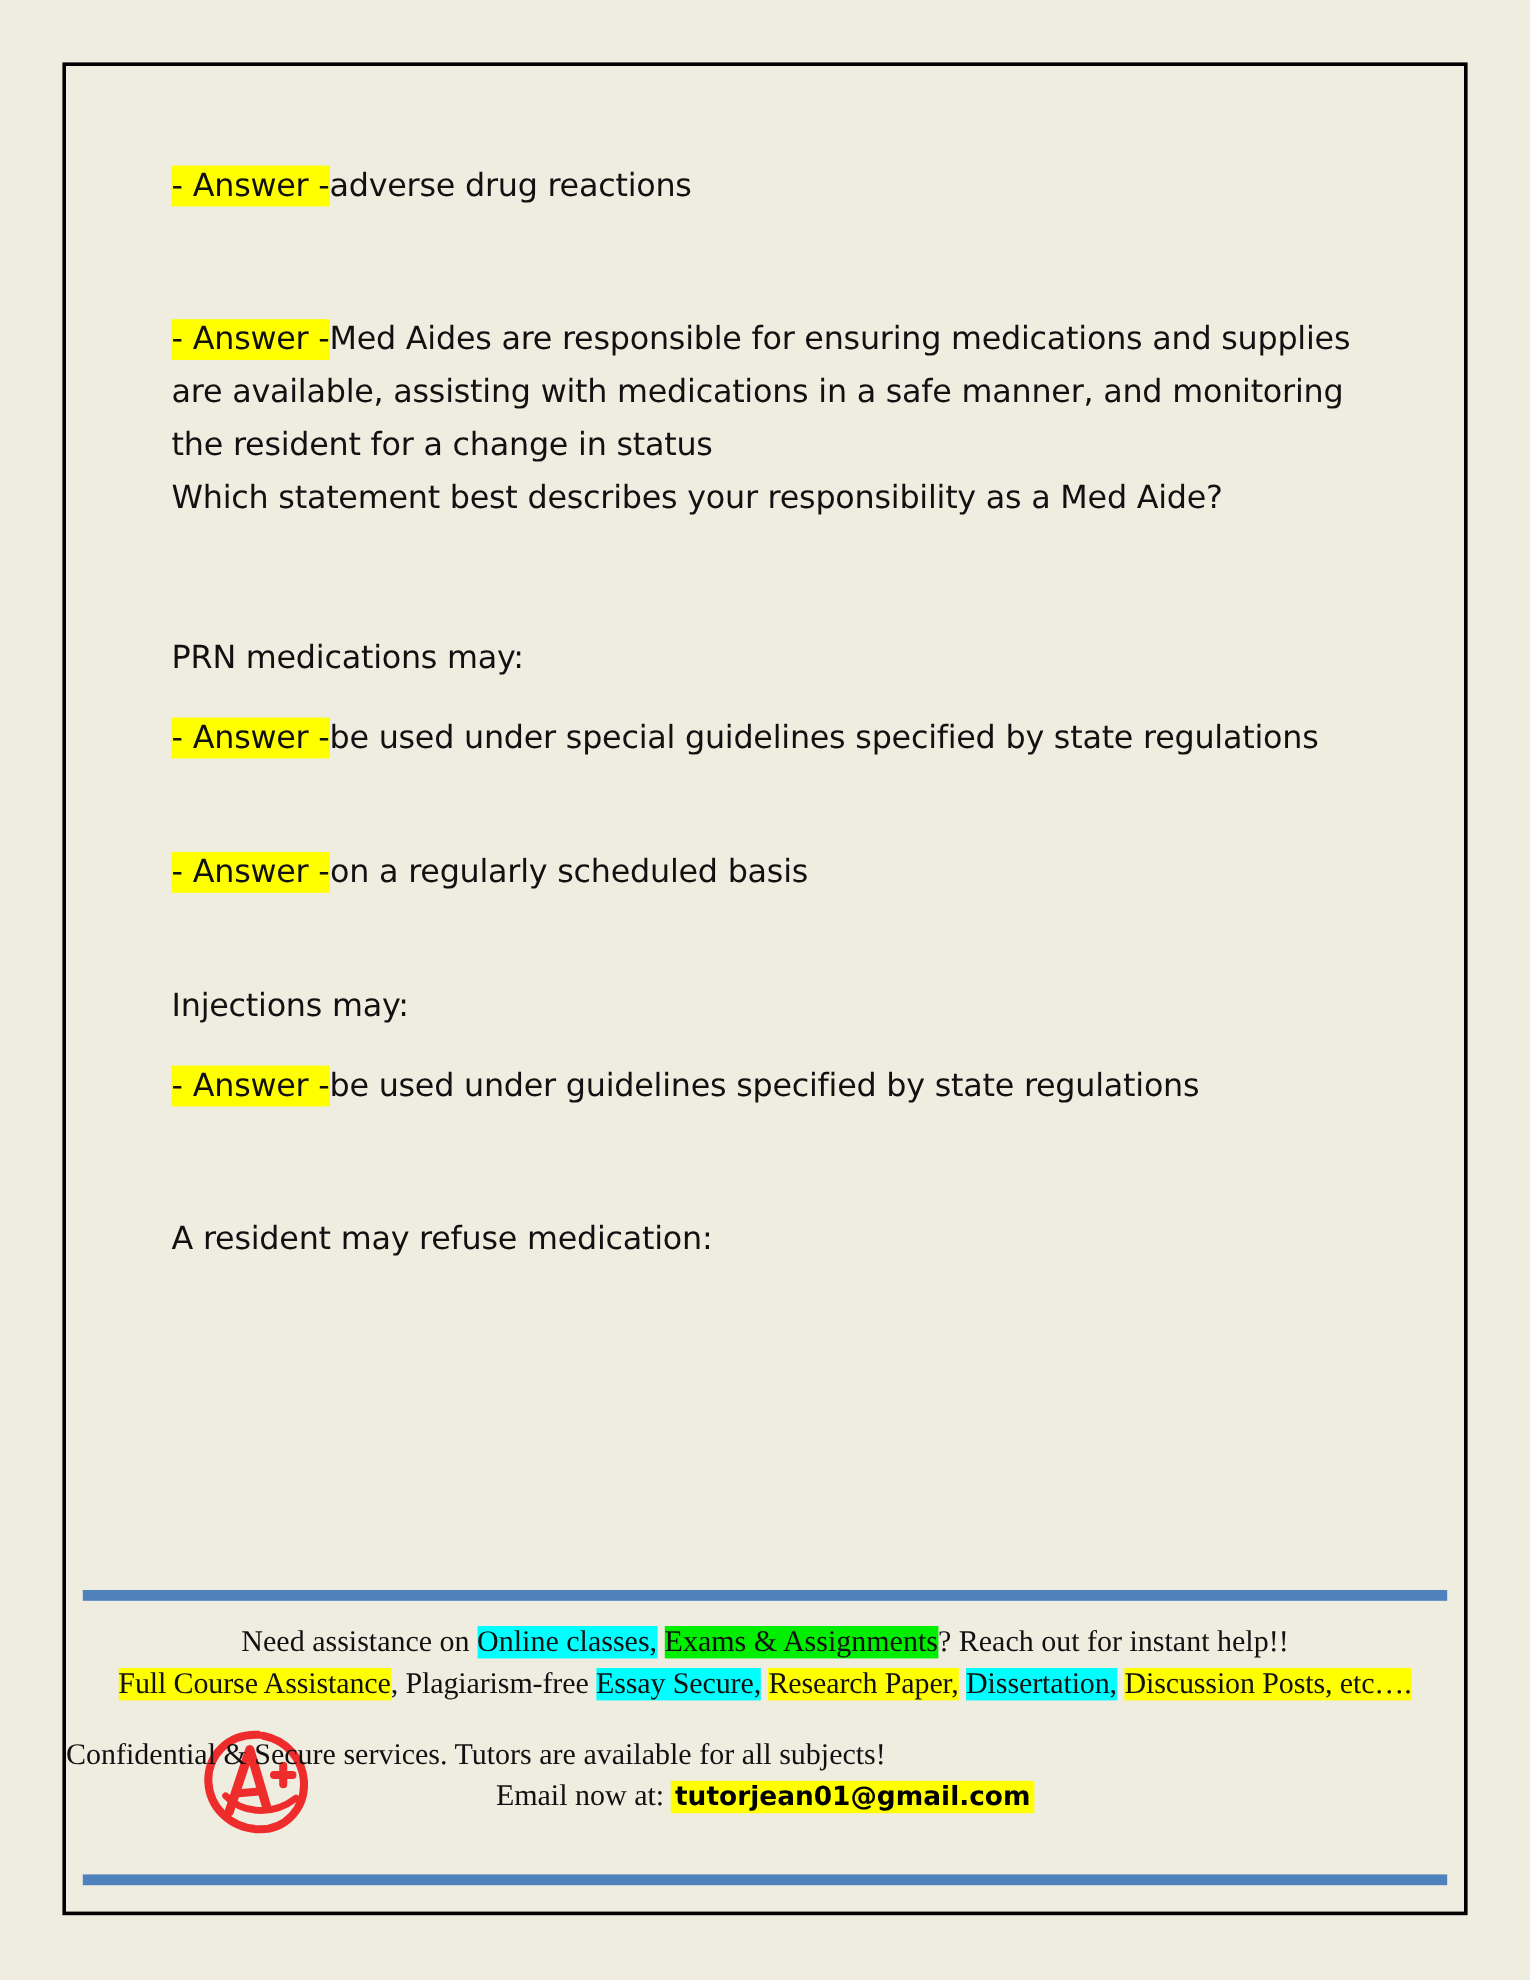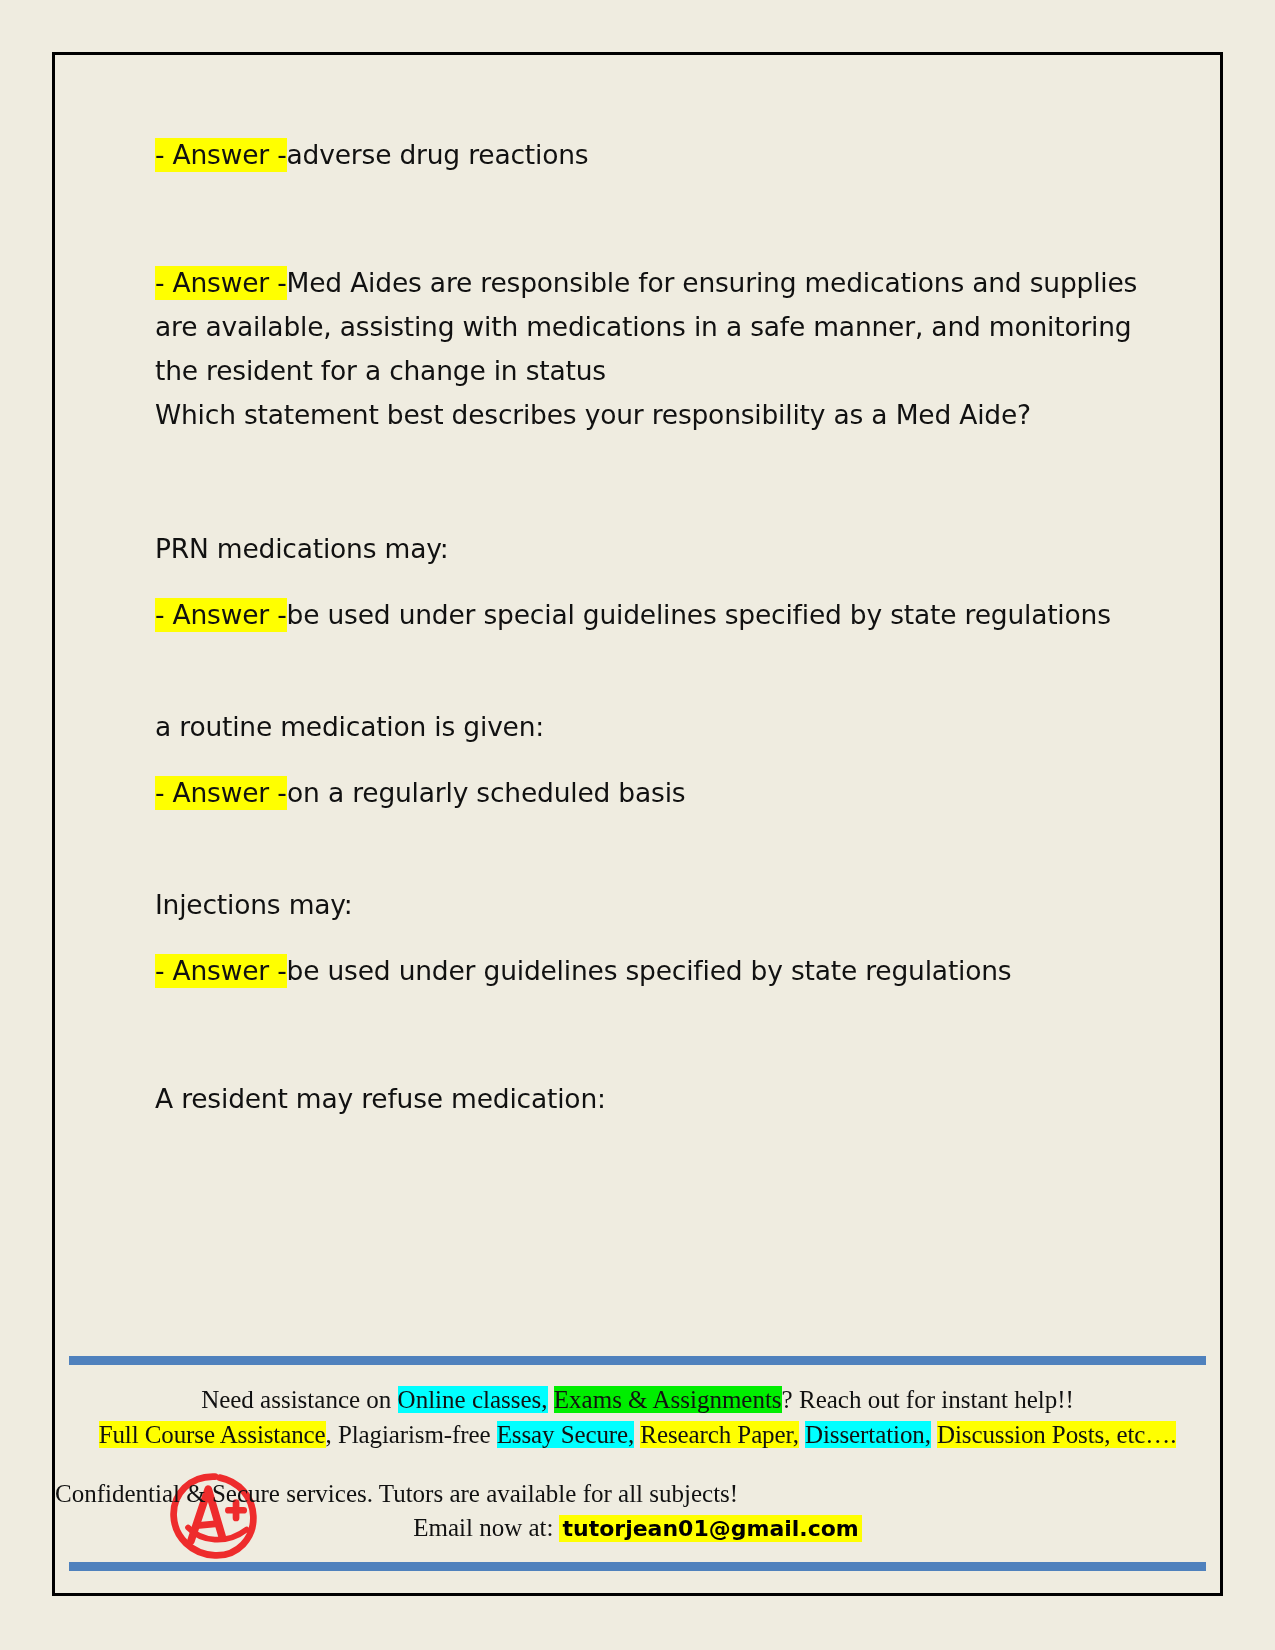--- a/index.html
+++ b/index.html
@@ -21,21 +21,21 @@
     width: 1171px;
     height: 1544px;
     border: 3px solid #000000;
     background: #efece0;
     box-sizing: border-box;
   }
 
   
   #body-area {
     position: absolute;
-    left: 100px;
+    left: 88px;
     top: 78px;
     width: 1000px;
   }
 
   .qa-block { margin: 0 0 0px 0; }
 
   .line {
     font-family: "DejaVu Sans", "Liberation Sans", sans-serif;
     font-size: 26.5px;
     line-height: 44px;
@@ -54,21 +54,21 @@
   }
   .gap-md  { height: 68px; }
   .gap-lg  { height: 84px; }
 
   
   #footer {
     position: absolute;
     left: 0;
     right: 0;
     bottom: 0;
-    height: 237px;
+    height: 268px;
   }
 
   .rule {
     position: absolute;
     left: 14px;
     right: 14px;
     height: 9px;
     background: #4f81bd;
   }
   .rule.top    { top: 0px; }
@@ -152,21 +152,20 @@
     <div class="gap-md"></div>
 
     <div class="qa-block">
       <div class="line question">PRN medications may:</div>
       <div class="line answer"><span class="hl-yellow">- Answer -</span><span>be used under special guidelines specified by state regulations</span></div>
     </div>
 
     <div class="gap-md"></div>
 
     <div class="qa-block">
-      <div class="line question">a routine medication is given:</div>
       <div class="line answer"><span class="hl-yellow">- Answer -</span><span>on a regularly scheduled basis</span></div>
     </div>
 
     <div class="gap-md"></div>
 
     <div class="qa-block">
       <div class="line question">Injections may:</div>
       <div class="line answer"><span class="hl-yellow">- Answer -</span><span>be used under guidelines specified by state regulations</span></div>
     </div>
 

